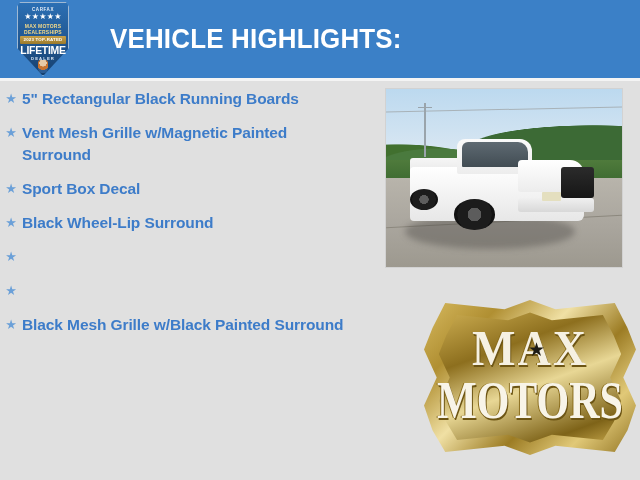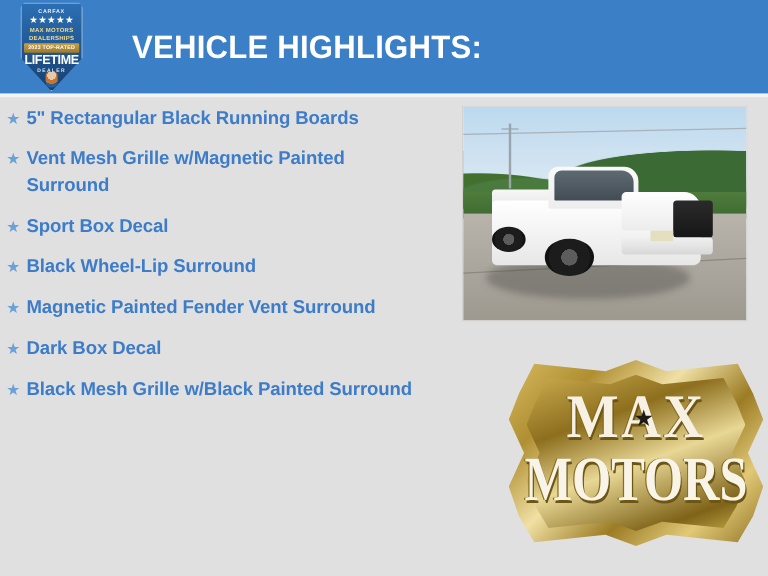--- a/index.html
+++ b/index.html
@@ -437,26 +437,24 @@
       <div class="bullet-text">Sport Box Decal</div>
     </div>
 
     <div class="bullet-row">
       <div class="bullet-star">★</div>
       <div class="bullet-text">Black Wheel-Lip Surround</div>
     </div>
 
     <div class="bullet-row">
       <div class="bullet-star">★</div>
-      <div class="bullet-text">Magnetic Painted Fender Vent Surround</div>
-    </div>
-
-    <div class="bullet-row">
-      <div class="bullet-star">★</div>
-      <div class="bullet-text">Dark Box Decal</div>
+    </div>
+
+    <div class="bullet-row">
+      <div class="bullet-star">★</div>
     </div>
 
     <div class="bullet-row">
       <div class="bullet-star">★</div>
       <div class="bullet-text">Black Mesh Grille w/Black Painted Surround</div>
     </div>
 
   </div>
 
   <div id="vehicle-photo">

